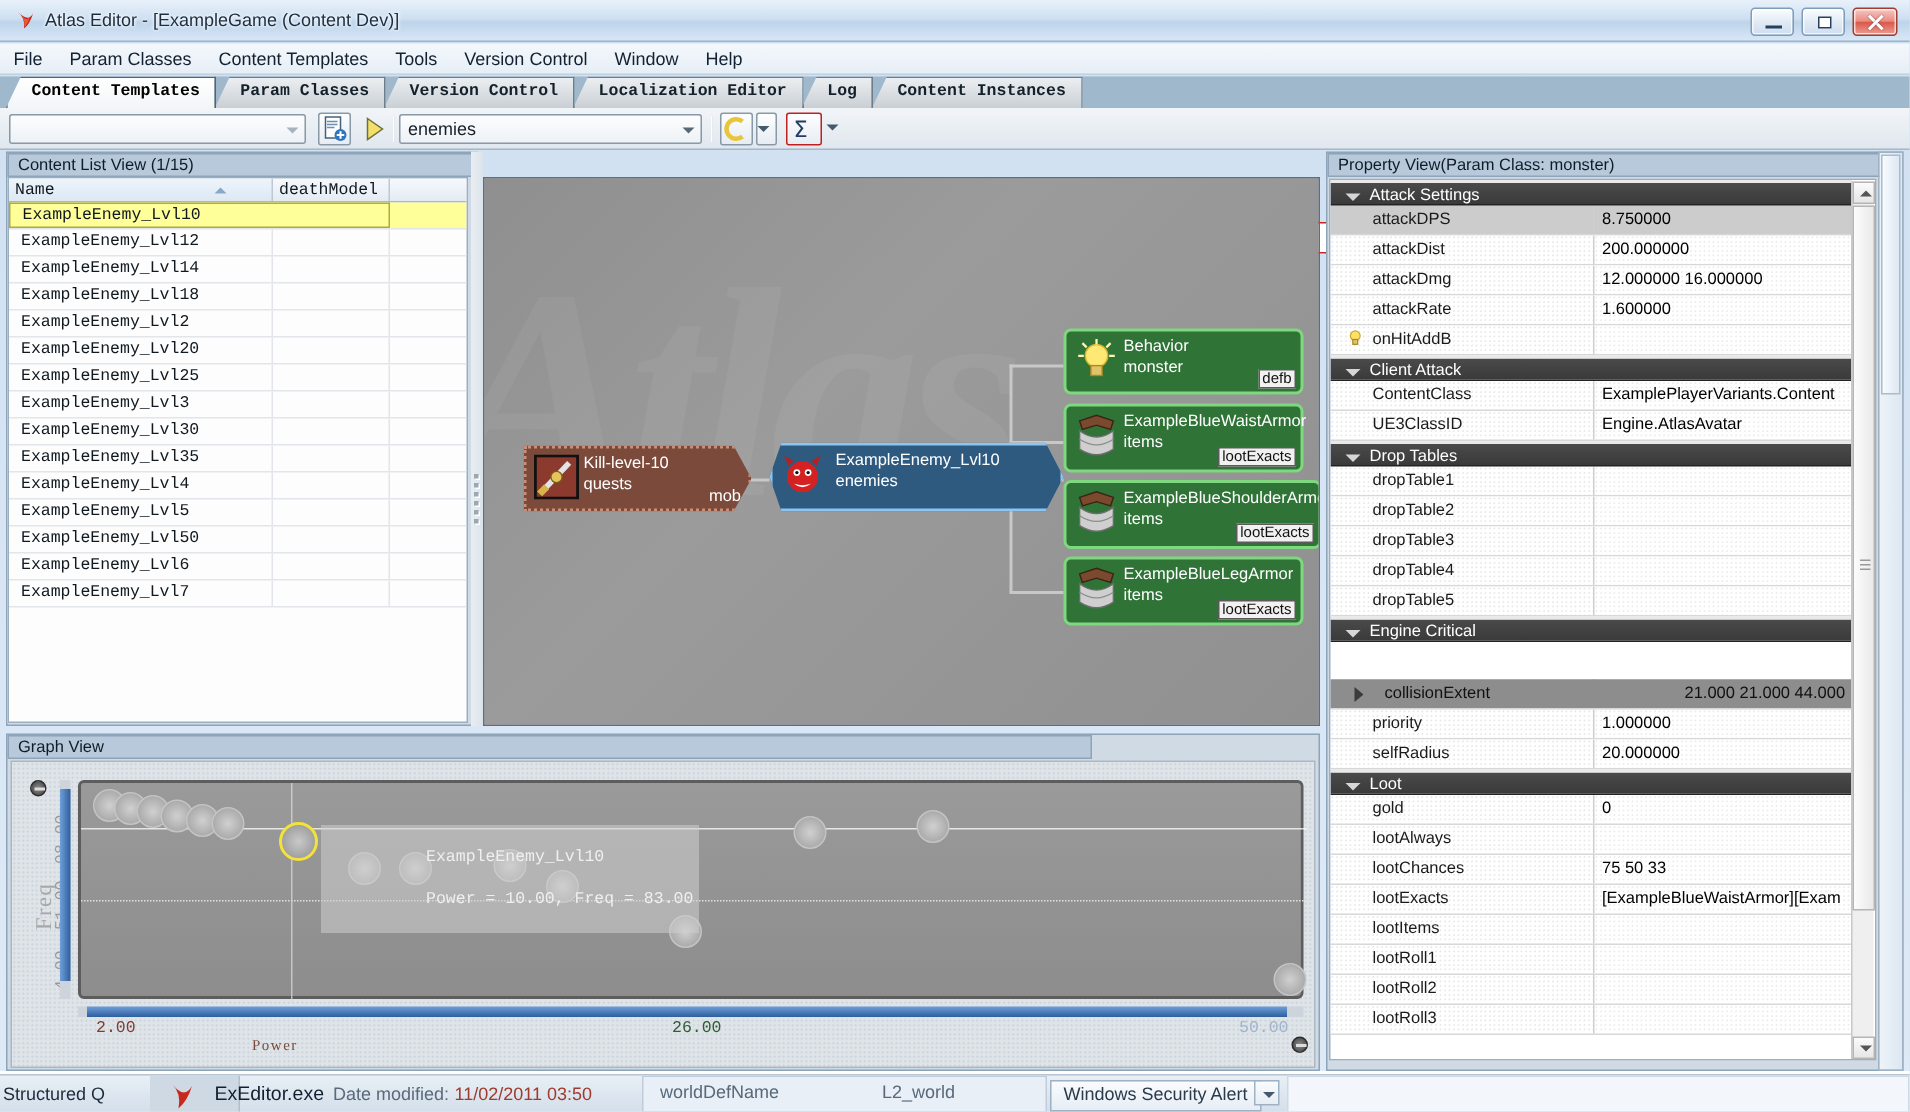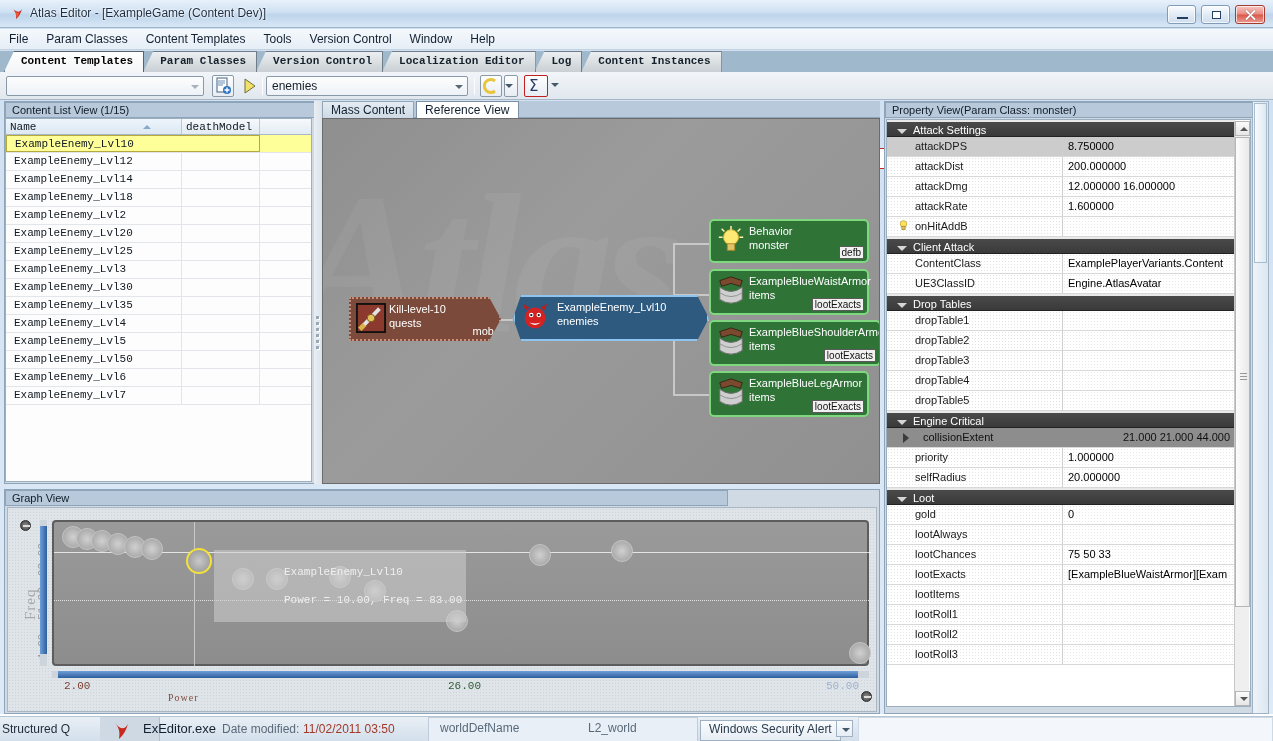--- a/index.html
+++ b/index.html
@@ -158,21 +158,21 @@
     border-right:1px solid #cfcfcf;
     background-image:radial-gradient(#e3e3e3 0.6px, transparent 0.6px);
     background-size:3px 3px; }
   .prow .v { flex:1; font-size:11px; color:#000; padding:3px 0 0 5px; overflow:hidden;
     white-space:nowrap;
     background-image:radial-gradient(#e8e8e8 0.6px, transparent 0.6px);
     background-size:3px 3px; }
   .prow .v.b { font-weight:normal; }
   .prow.alt { background:#cccccc; }
   .prow.alt .k, .prow.alt .v { background-image:none; background:#cccccc; }
-  .prow.dark { background:#8d8d8d; }
+  .prow.dark { background:#8d8d8d;margin-top:25px; }
   .prow.dark .k { background:#8d8d8d; color:#111; border-right:1px solid #8d8d8d; padding-left:36px; }
   .prow.dark .v { background:#8d8d8d; color:#111; padding-left:60px; }
   .prow .bulb { position:absolute; margin-left:-18px; margin-top:-1px; }
   .prow .expand { position:absolute; margin-left:-20px; margin-top:2px; width:0;height:0;
     border-top:5px solid transparent;border-bottom:5px solid transparent;border-left:6px solid #3b3b3b; }
   #prop-scroll { position:absolute; right:1px; top:1px; width:15px; height:586px;
     background:#efefef; border-left:1px solid #c8c8c8; }
   .sb-arrow { width:15px; height:15px; background:linear-gradient(#fbfbfb,#e6e6e6);
     border:1px solid #b5b5b5; position:relative; }
   .sb-thumb { position:absolute; left:0; top:16px; width:15px; height:470px;
@@ -401,24 +401,20 @@
   <div id="splitter-v">
     <div class="grip" style="top:215px"></div>
       <div class="grip" style="top:221px"></div>
     <div class="grip" style="top:227px"></div>
       <div class="grip" style="top:233px"></div>
     <div class="grip" style="top:239px"></div>
       <div class="grip" style="top:245px"></div>
   </div>
 
   <div id="center-panel">
-    <div id="center-tabsbg">
-      <div class="ctab">Mass Content</div>
-      <div class="ctab active">Reference View</div>
-    </div>
     <div id="graphcanvas">
       <div id="wm">Atlas</div>
 
       <div class="edge" style="left:130px;top:200px;width:60px;"></div>
       <div class="edge" style="left:350px;top:200px;width:36px;"></div>
       <div class="edge" style="left:350px;top:124px;width:20px;height:78px;width:2px;"></div>
       <div class="edge" style="left:350px;top:124px;width:36px;"></div>
       <div class="edge" style="left:350px;top:175px;width:36px;"></div>
       <div class="edge" style="left:350px;top:200px;width:2px;height:76px;"></div>
       <div class="edge" style="left:350px;top:275px;width:36px;"></div>

